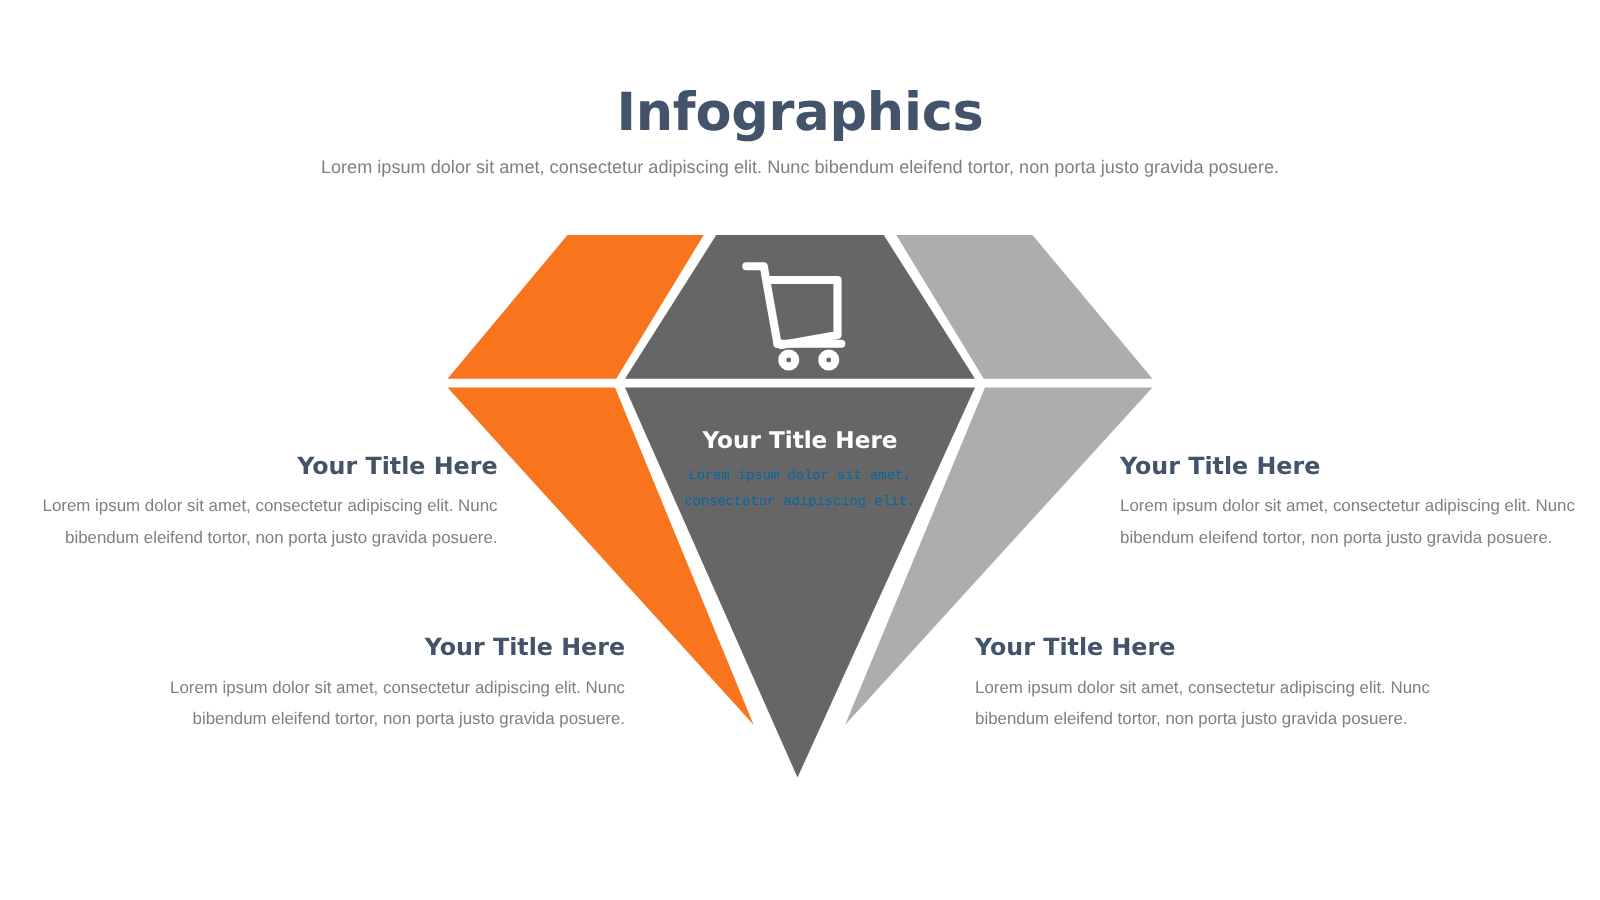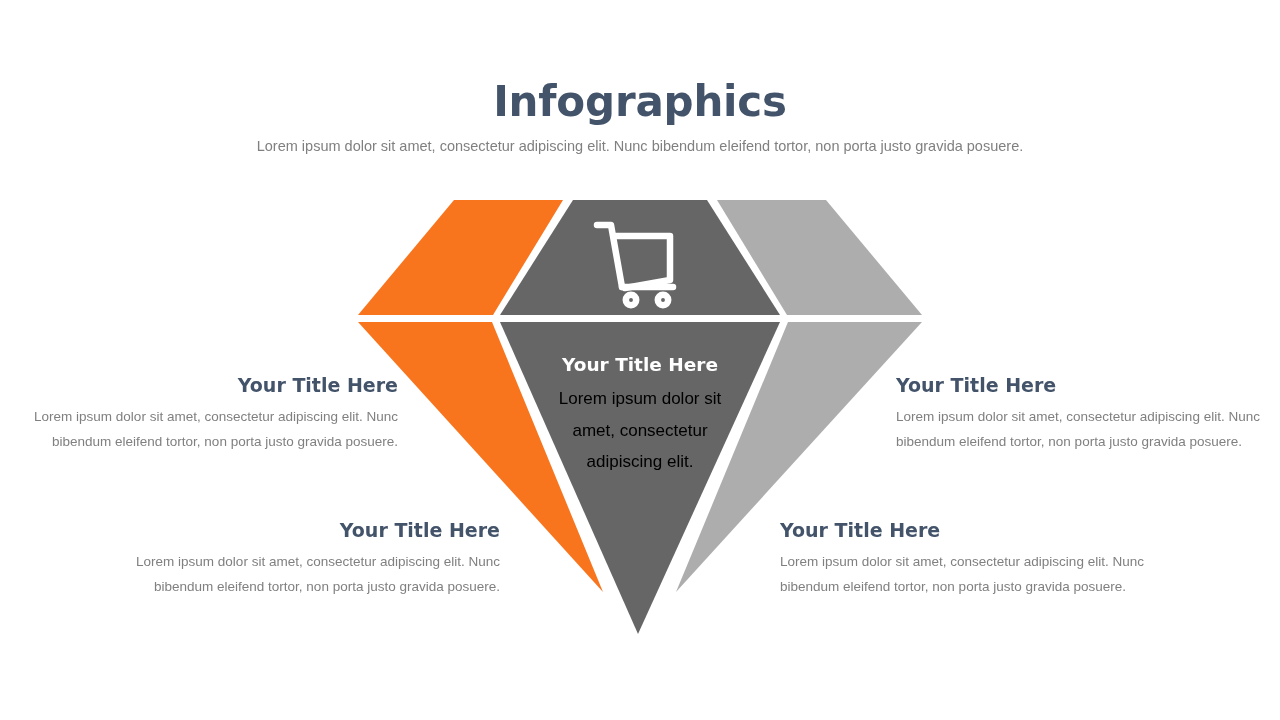--- a/index.html
+++ b/index.html
@@ -10,21 +10,21 @@
     width: 1280px;
     height: 720px;
     background: #ffffff;
     font-family: "Liberation Sans", sans-serif;
     overflow: hidden;
     position: relative;
   }
 
   .slide {
     position: absolute;
-    left: 0; top: 12px;
+    left: 0; top: 0;
     width: 1280px;
     height: 565px;
     background: #ffffff;
   }
 
   
   .header {
     position: absolute;
     left: 0;
     top: 68px;
@@ -75,23 +75,23 @@
   }
   .center-title {
     font-family: "DejaVu Sans", sans-serif;
     font-size: 18.5px;
     font-weight: bold;
     color: #ffffff;
     line-height: 1.15;
     margin: 0;
   }
   .center-desc {
-    font-family: Liberation Sans, sans-serif;
-    font-size: 17px;
-    color: #000000;
+    font-family: Liberation Mono, monospace;
+    font-size: 11px;
+    color: #0369a1;
     line-height: 1.85;
     margin: 8px 0 0 0;
   }
 
   
   .side-block {
     position: absolute;
   }
   .side-title {
     font-family: "DejaVu Sans", sans-serif;

